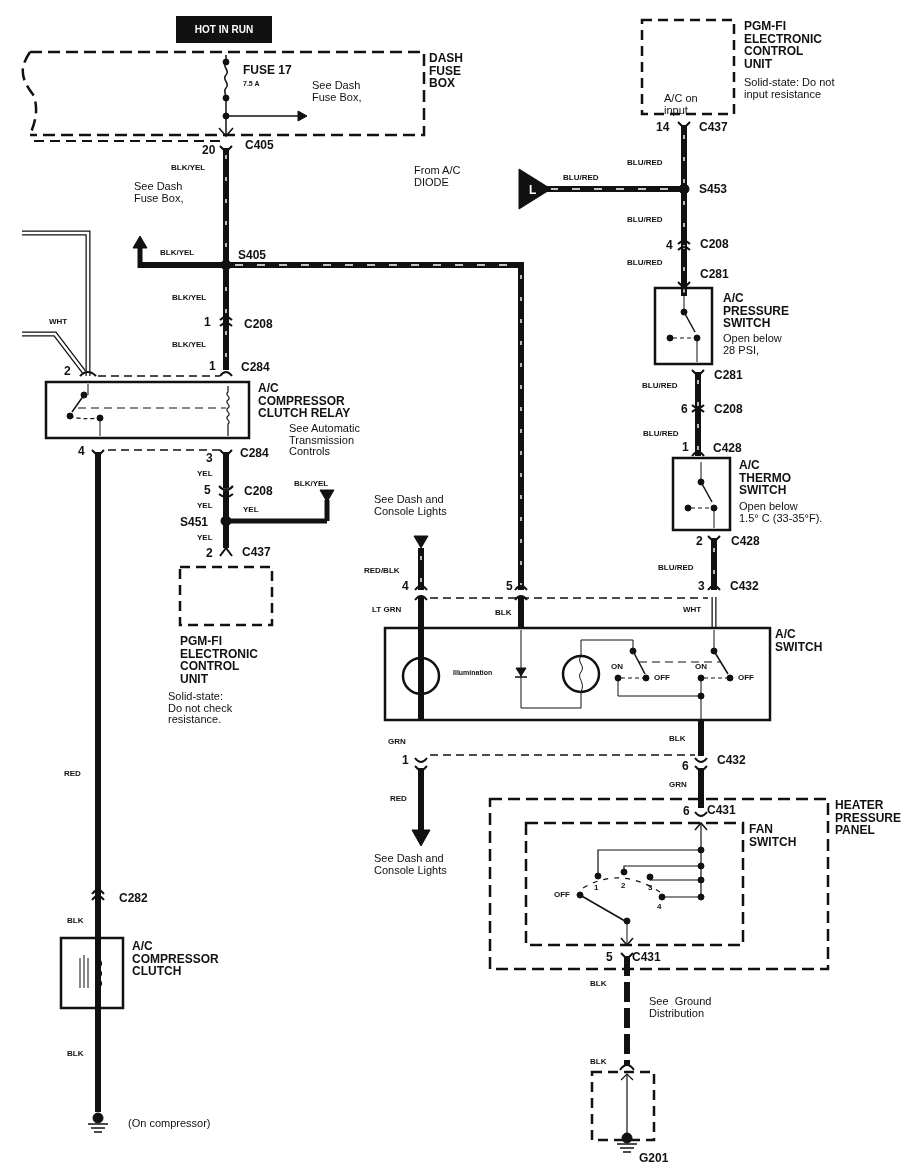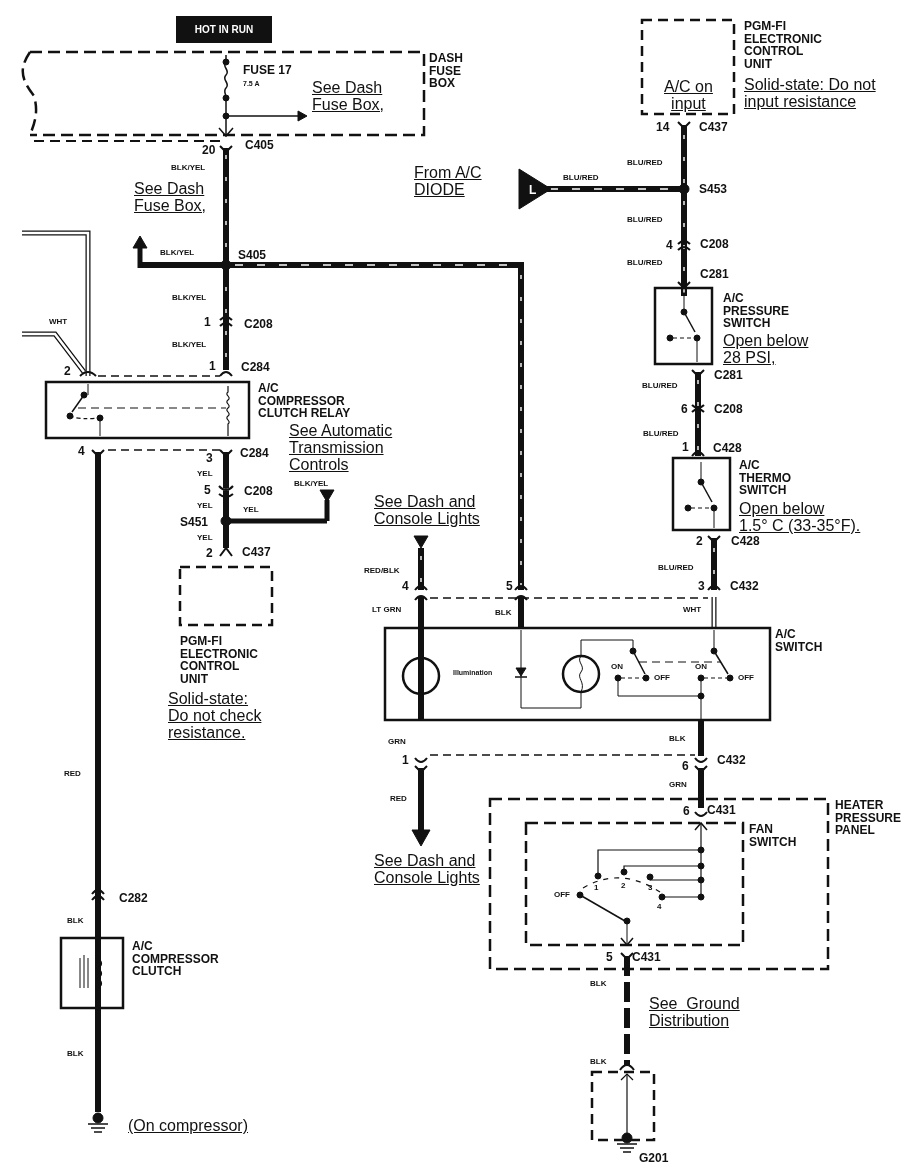--- a/index.html
+++ b/index.html
@@ -1,19 +1,19 @@
 <!DOCTYPE html>
 <html><head>
 <meta charset="utf-8">
 <style>
   html, body { margin:0; padding:0; background:#ffffff; }
   body { width:917px; height:1172px; position:relative; overflow:hidden; font-family:"Liberation Sans", sans-serif; color:#111; }
   svg { position:absolute; left:0; top:0; }
   .t { position:absolute; white-space:pre; line-height:1.05; color:#111; }
-  .reg { font-size:16px;text-decoration:underline; }
+  .reg { font-size:11px; }
   .bold { font-weight:bold; font-size:12px; }
   .small { font-weight:bold; font-size:8px; }
   .tiny { font-weight:bold; font-size:7px; }
   .pin { font-weight:bold; font-size:12px; }
   .hot { position:absolute; left:176px; top:16px; width:96px; height:27px; background:#111; color:#fff; font-weight:bold; font-size:10px; display:flex; align-items:center; justify-content:center; }
 </style>
 </head>
 <body>
 
 <svg width="917" height="1172" viewBox="0 0 917 1172">
@@ -294,21 +294,21 @@
 
 <div class="t small" style="left:64px;top:770px;">RED</div>
 <div class="t bold" style="left:119px;top:892px;">C282</div>
 <div class="t small" style="left:67px;top:917px;">BLK</div>
 <div class="t bold" style="left:132px;top:940px;">A/C
 COMPRESSOR
 CLUTCH</div>
 <div class="t small" style="left:67px;top:1050px;">BLK</div>
 <div class="t reg" style="left:128px;top:1118px;">(On compressor)</div>
 
-<div class="t reg" style="left:664px;top:79px;text-align:center;">A/C on
+<div class="t reg" style="left:664px;top:93px;">A/C on
 input</div>
 <div class="t bold" style="left:744px;top:20px;">PGM-FI
 ELECTRONIC
 CONTROL
 UNIT</div>
 <div class="t reg" style="left:744px;top:77px;">Solid-state: Do not
 input resistance</div>
 <div class="t pin" style="left:656px;top:121px;">14</div>
 <div class="t bold" style="left:699px;top:121px;">C437</div>
 <div class="t reg" style="left:414px;top:165px;">From A/C

